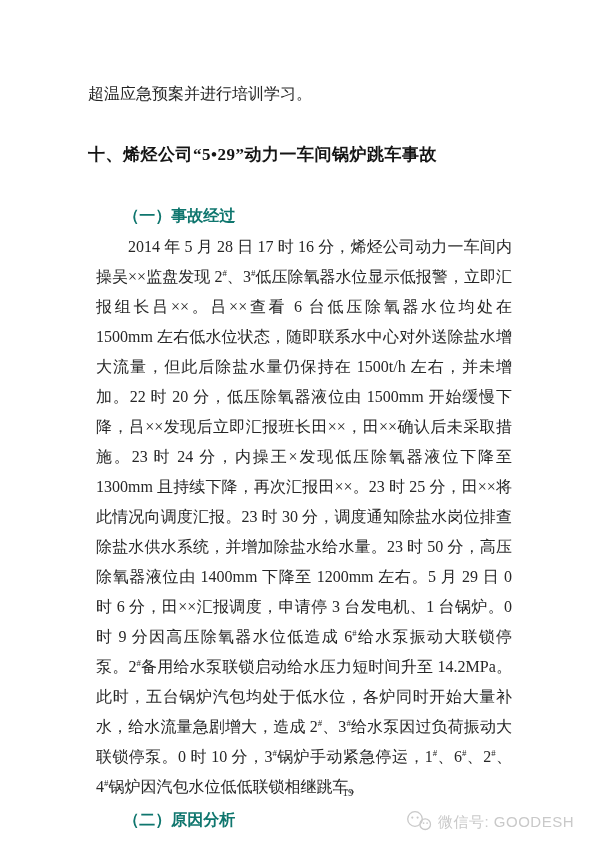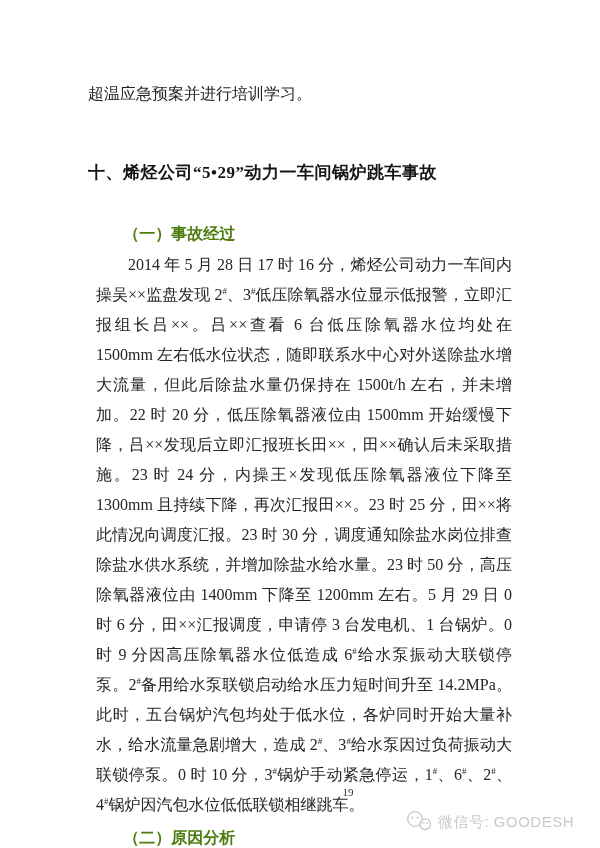--- a/index.html
+++ b/index.html
@@ -16,33 +16,33 @@
   .content {
     padding: 84px 88px 0 88px;
     font-size: 16px;
   }
   .cont-line {
     margin: 0;
     line-height: 20px;
     text-align: justify;
   }
   .chapter-heading {
-    margin: 58px 0 0 0;
+    margin: 40px 0 0 0;
     font-size: 17px;
     font-weight: bold;
     color: #141414;
     line-height: 22px;
     letter-spacing: 0.5px;
   }
   .sub-heading {
     margin: 40px 0 0 0;
     padding-left: 2.2em;
     font-size: 16px;
     font-weight: bold;
-    color: #4d7c0f;
+    color: #0f766e;
     line-height: 20px;
   }
   .sub-heading.second {
     margin-top: 8px;
     font-family: Liberation Serif, serif;
   }
   .body-para {
     margin: 6px 0 0 8px;
     line-height: 30px;
     text-indent: 2em;

